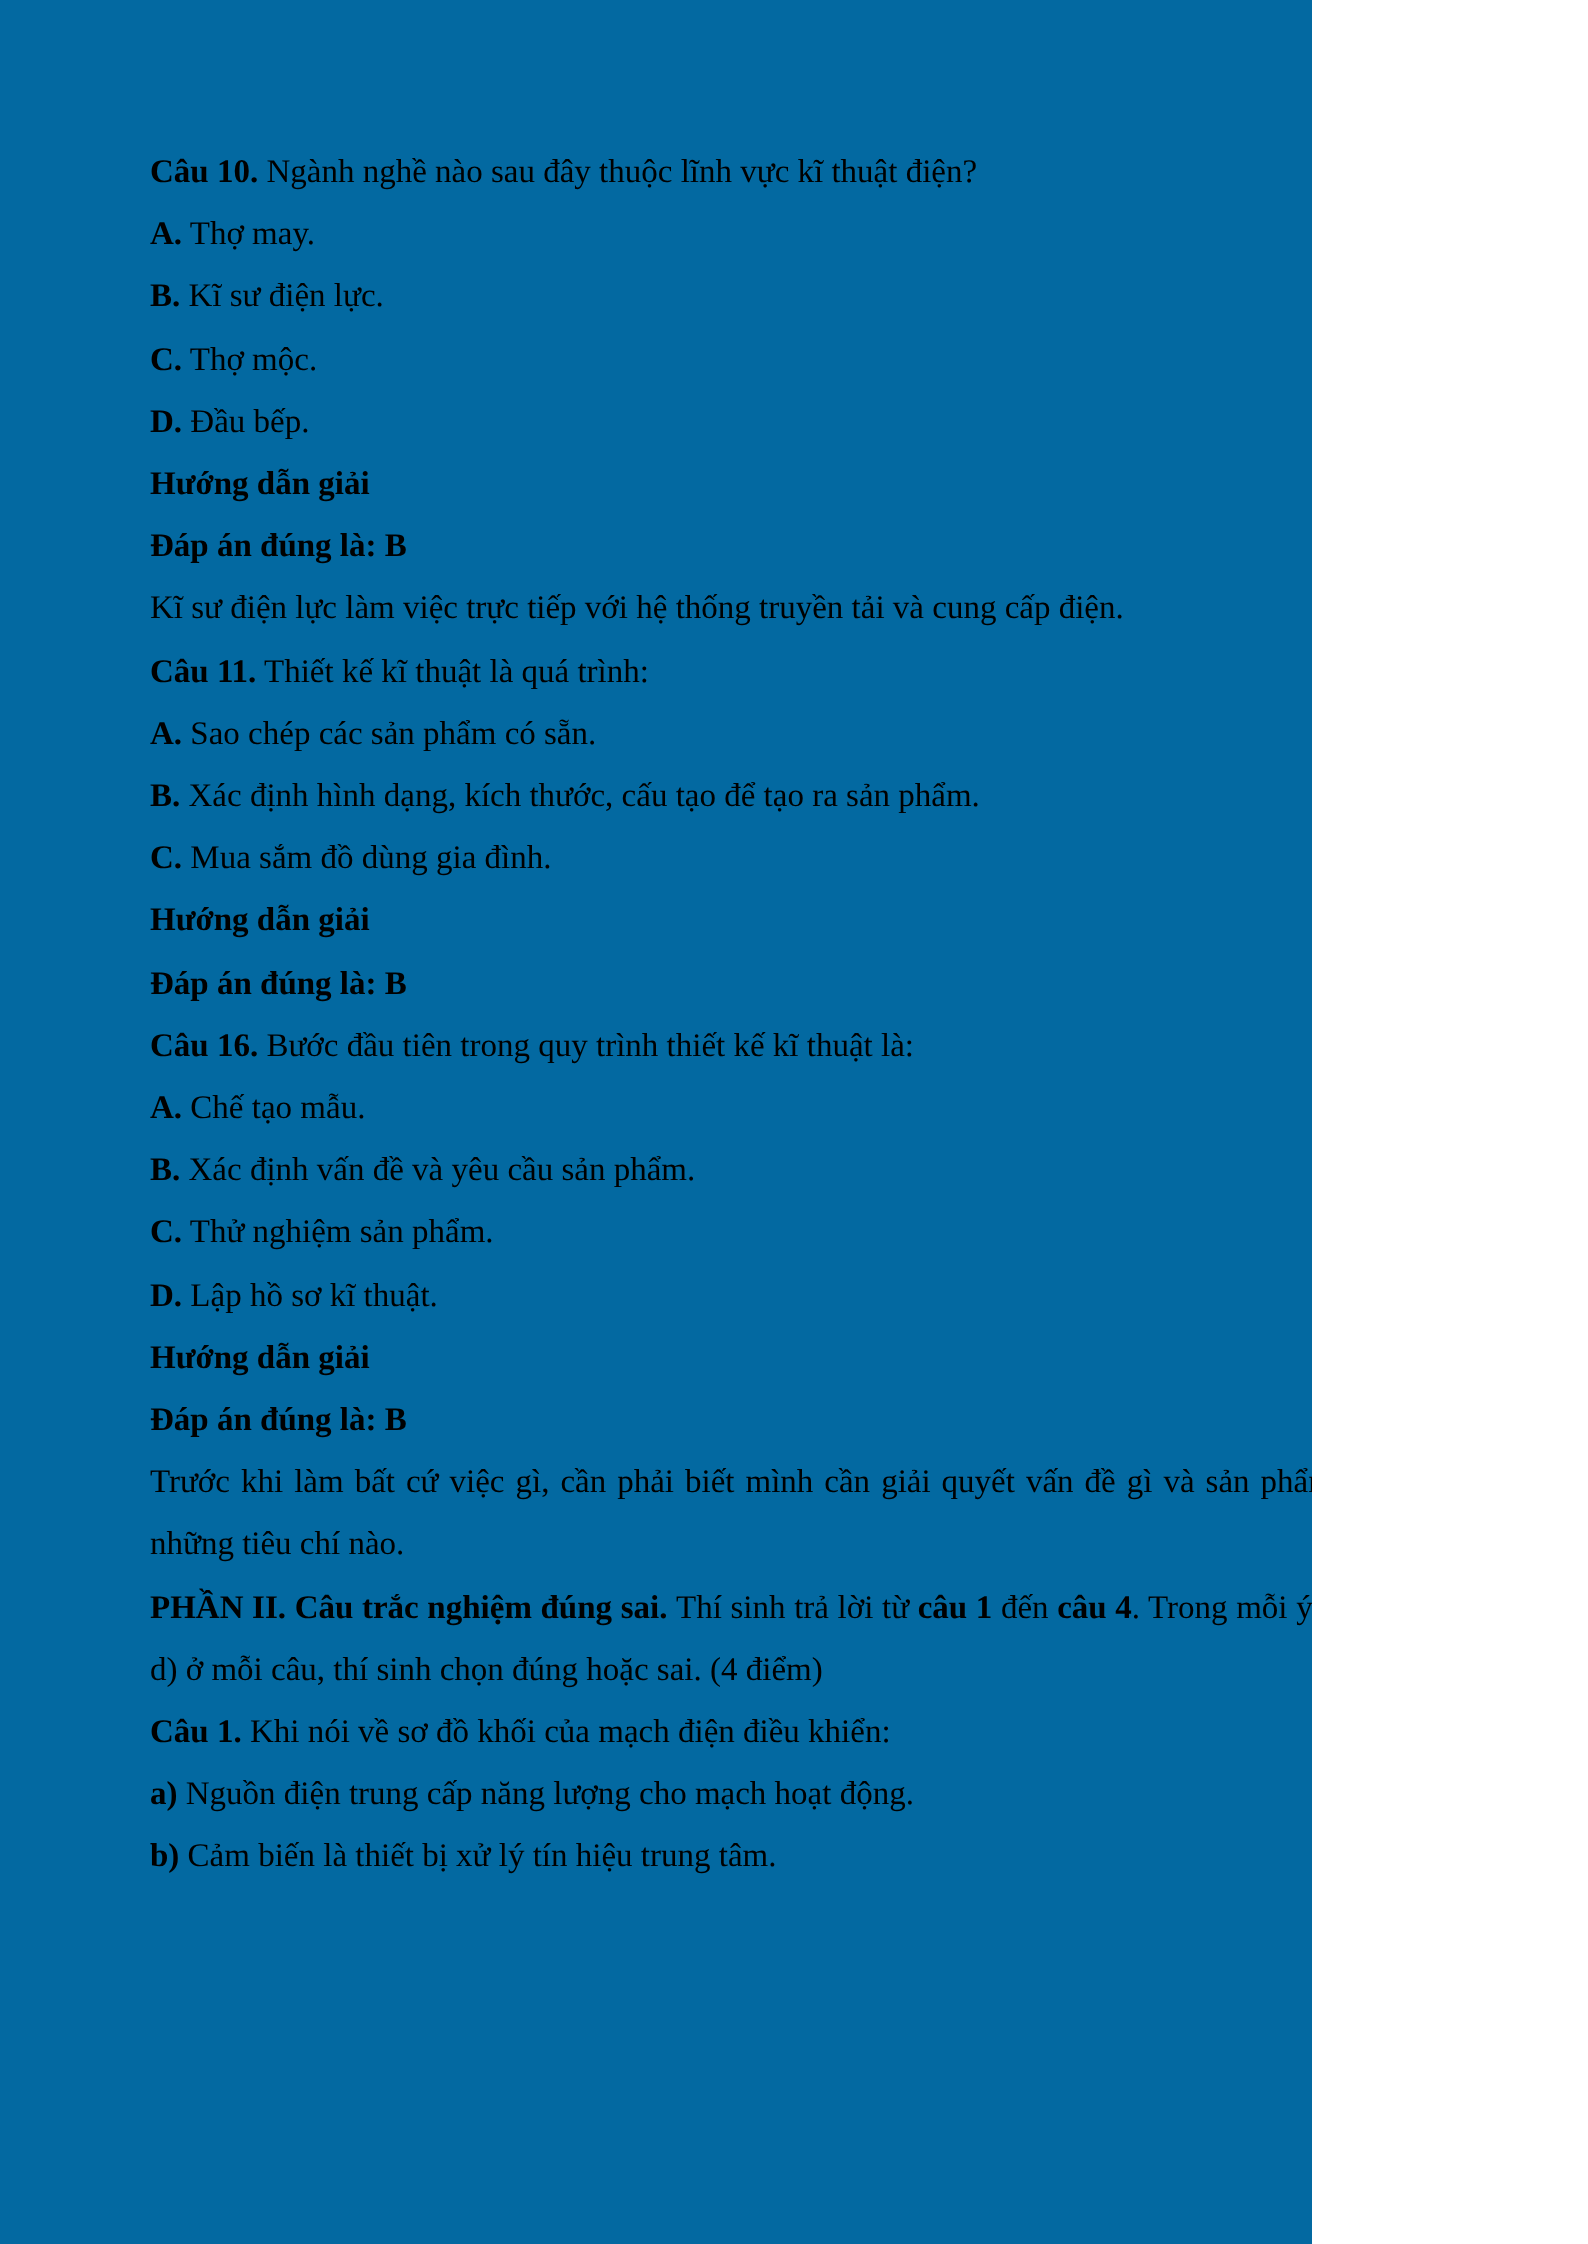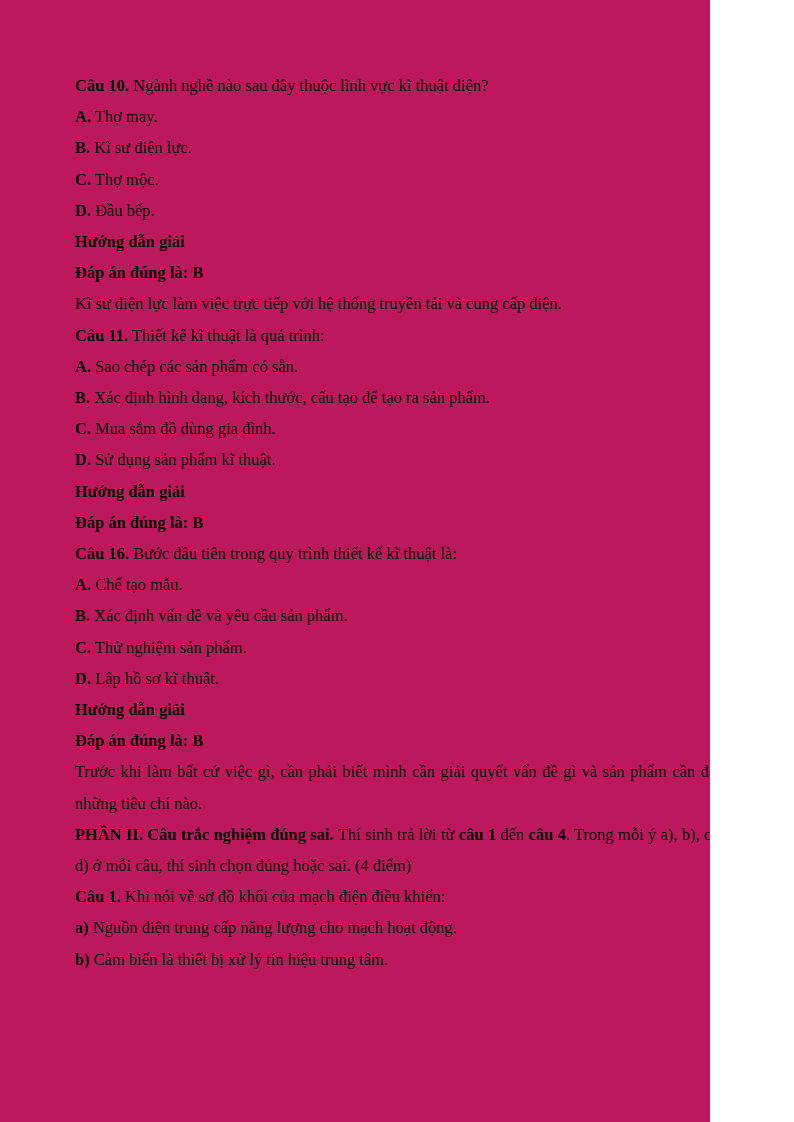--- a/index.html
+++ b/index.html
@@ -2,23 +2,23 @@
 <html><head>
 <meta charset="utf-8">
 <style>
   html, body {
     margin: 0;
     padding: 0;
     background: #ffffff;
   }
   .page {
     position: relative;
-    width: 710px;
+    width: 656px;
     height: 1122px;
-    background: #be185d;
+    background: #0369a1;
     overflow: hidden;
   }
   .doc-content {
     position: absolute;
     top: 70px;
     left: 75px;
     width: 646px;
     font-family: "Liberation Serif", "DejaVu Serif", serif;
     font-size: 16.5px;
     color: #000000;
@@ -42,21 +42,20 @@
       <p class="line"><span class="seg b">B.</span><span class="seg"> Kĩ sư điện lực.</span></p>
       <p class="line"><span class="seg b">C.</span><span class="seg"> Thợ mộc.</span></p>
       <p class="line"><span class="seg b">D.</span><span class="seg"> Đầu bếp.</span></p>
       <p class="line"><span class="seg b">Hướng dẫn giải</span></p>
       <p class="line"><span class="seg b">Đáp án đúng là: B</span></p>
       <p class="line"><span class="seg">Kĩ sư điện lực làm việc trực tiếp với hệ thống truyền tải và cung cấp điện.</span></p>
       <p class="line"><span class="seg b">Câu 11.</span><span class="seg"> Thiết kế kĩ thuật là quá trình:</span></p>
       <p class="line"><span class="seg b">A.</span><span class="seg"> Sao chép các sản phẩm có sẵn.</span></p>
       <p class="line"><span class="seg b">B.</span><span class="seg"> Xác định hình dạng, kích thước, cấu tạo để tạo ra sản phẩm.</span></p>
       <p class="line"><span class="seg b">C.</span><span class="seg"> Mua sắm đồ dùng gia đình.</span></p>
-      <p class="line"><span class="seg b">D.</span><span class="seg"> Sử dụng sản phẩm kĩ thuật.</span></p>
       <p class="line"><span class="seg b">Hướng dẫn giải</span></p>
       <p class="line"><span class="seg b">Đáp án đúng là: B</span></p>
       <p class="line"><span class="seg b">Câu 16.</span><span class="seg"> Bước đầu tiên trong quy trình thiết kế kĩ thuật là:</span></p>
       <p class="line"><span class="seg b">A.</span><span class="seg"> Chế tạo mẫu.</span></p>
       <p class="line"><span class="seg b">B.</span><span class="seg"> Xác định vấn đề và yêu cầu sản phẩm.</span></p>
       <p class="line"><span class="seg b">C.</span><span class="seg"> Thử nghiệm sản phẩm.</span></p>
       <p class="line"><span class="seg b">D.</span><span class="seg"> Lập hồ sơ kĩ thuật.</span></p>
       <p class="line"><span class="seg b">Hướng dẫn giải</span></p>
       <p class="line"><span class="seg b">Đáp án đúng là: B</span></p>
       <p class="line"><span class="seg">Trước khi làm bất cứ việc gì, cần phải biết mình cần giải quyết vấn đề gì và sản phẩm cần đạt những tiêu chí nào.</span></p>

